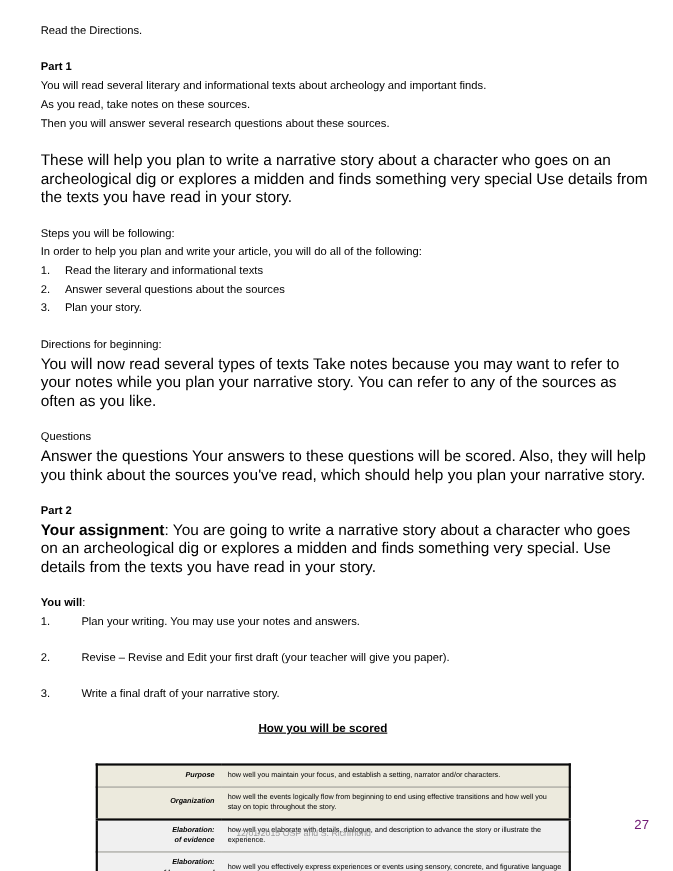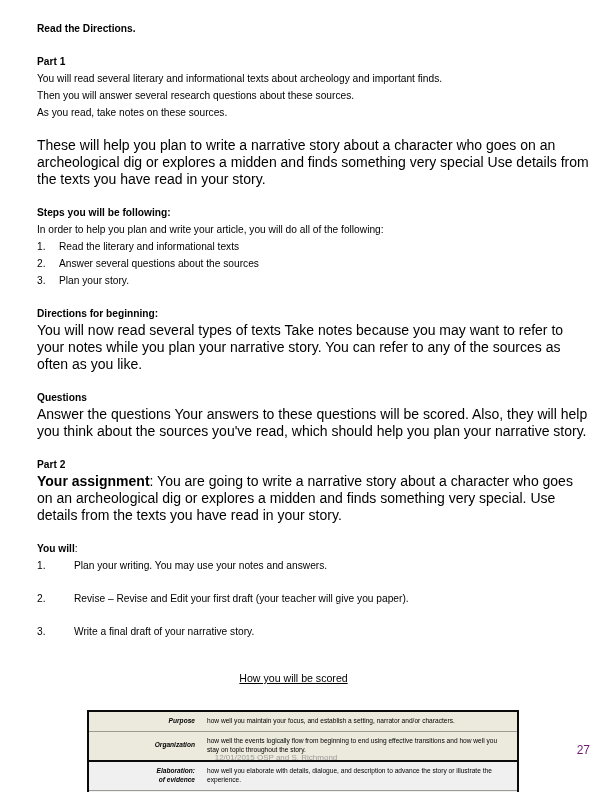--- a/index.html
+++ b/index.html
@@ -22,44 +22,44 @@
     height: 792px;
     box-sizing: border-box;
     padding: 20px 22px 0 37px;
   }
 
   .line {
     font-size: 10.2px;
     line-height: 17px;
     white-space: pre-wrap;
   }
-  .bold { font-weight: bold; }
+  .bold { font-weight: normal; }
   .bu   { font-weight: bold; }
   .gap-md { height: 16px; }
 
   .para { font-size: 14px; line-height: 17px; }
 
   
   .nlist { margin: 0; padding: 0; list-style: none; }
   .nlist li {
     font-size: 10.2px;
     line-height: 17px;
     display: flex;
   }
   .nlist .num { width: 22px; flex: none; }
   .nlist.wide .num { width: 37px; }
   .nlist.spaced li { margin-bottom: 16px; }
 
   
   .scored-head {
     text-align: center;
     font-size: 10.6px;
-    font-weight: normal;
+    font-weight: bold;
     text-decoration: underline;
-    margin-top: 32px;
+    margin-top: 16px;
     padding-right: 40px;
   }
 
   
   .rubric-wrap {
     margin-top: 26px;
     padding-left: 50px;
   }
   table.rubric {
     border-collapse: collapse;
@@ -124,22 +124,22 @@
 <body>
 
 <div class="page">
 
   <div class="line bold">Read the Directions.</div>
 
   <div class="gap-md"></div>
 
   <div class="line bu">Part 1</div>
   <div class="line">You will read several literary and informational texts about archeology and important finds.</div>
+  <div class="line">As you read, take notes on these sources.</div>
   <div class="line">Then you will answer several research questions about these sources.</div>
-  <div class="line">As you read, take notes on these sources.</div>
 
   <div class="gap-md"></div>
 
   <div class="para">These will help you plan to write a narrative story about a character who goes on an archeological dig or explores
  a midden and finds something very special   Use details from the texts you have read in your story.</div>
 
   <div class="gap-md"></div>
 
   <div class="line bold">Steps you will be following:</div>
   <div class="line">In order to help you plan and write your article, you will do all of the following:</div>

